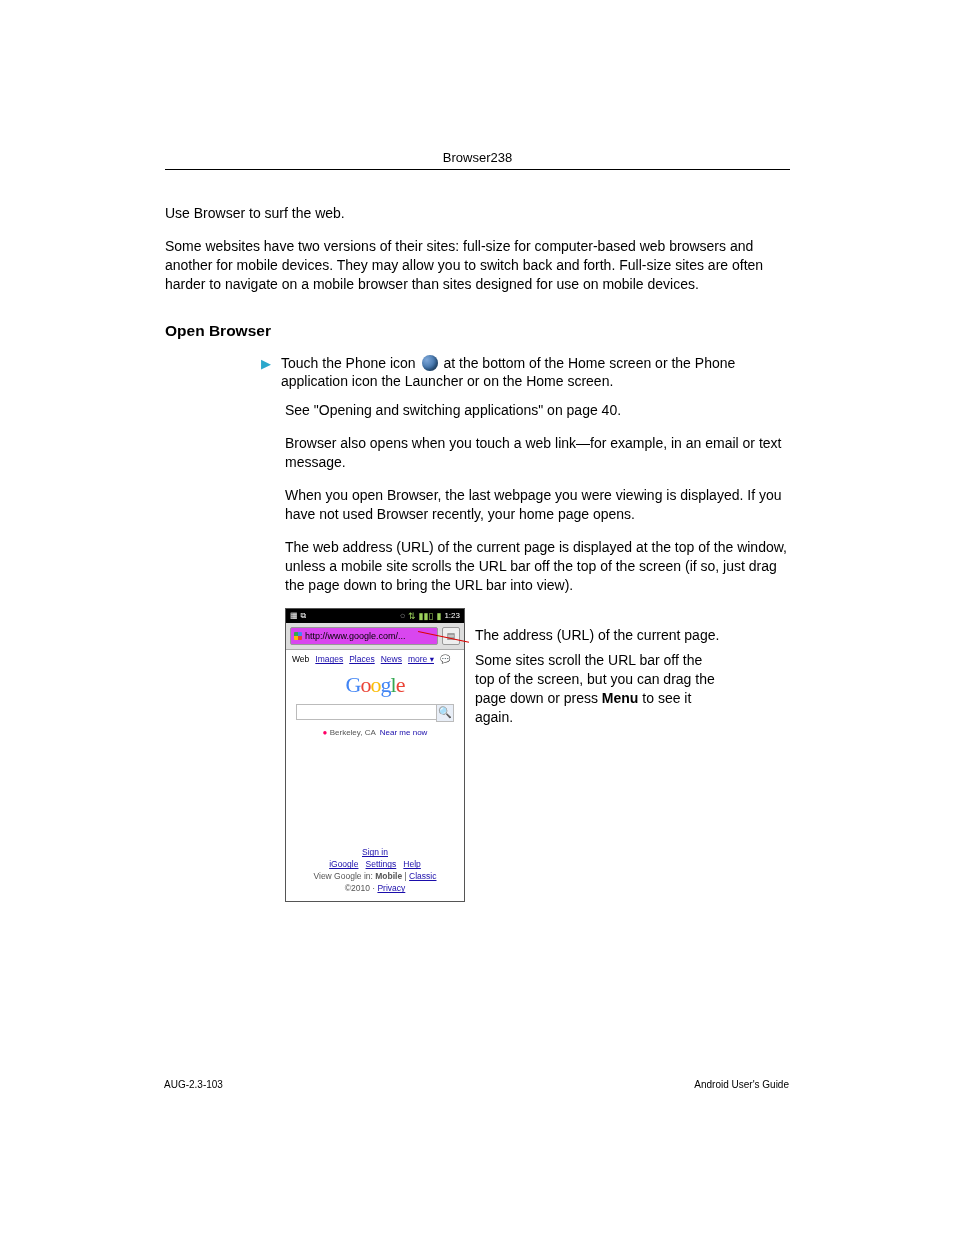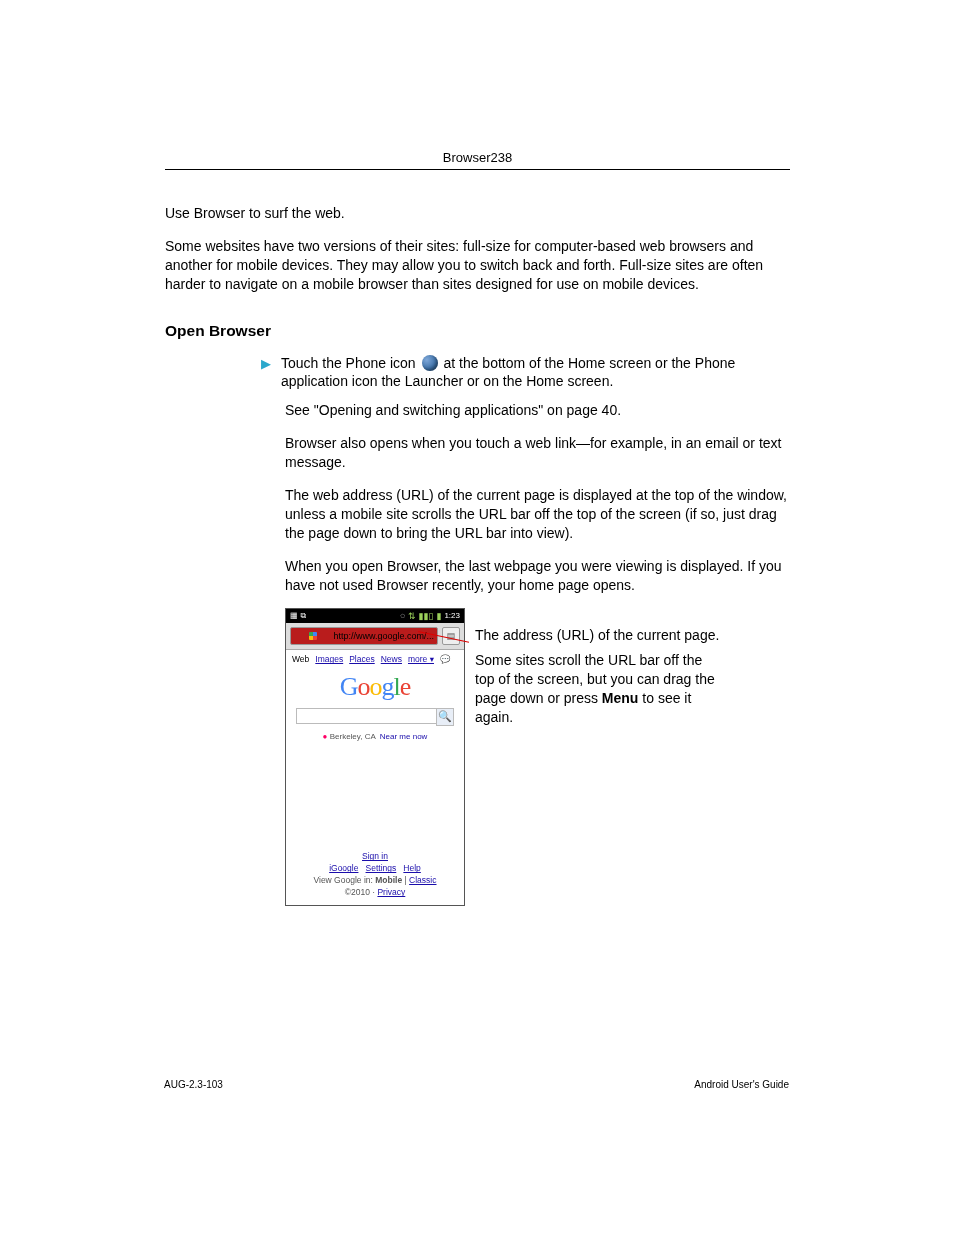--- a/index.html
+++ b/index.html
@@ -106,31 +106,30 @@
   .ic-bat { color:#9bd05a; font-size:9px; }
   .urlrow {
     display:flex;
     padding:4px;
     gap:4px;
     background:#ddd;
     border-bottom:1px solid #aaa;
   }
   .urlbox {
     flex:1;
-    background:#b91c1c;
+    background:#d946ef;
     border:1px solid #999;
     border-radius:2px;
     display:flex;
     align-items:center;
     padding:1px 3px;
-    gap:16px;
+    gap:3px;
     font-size:9px;
     overflow:hidden;
     white-space:nowrap;
-    justify-content:flex-end;
   }
   .favicon {
     width:8px;height:8px;
     background:
       conic-gradient(#4285F4 0 25%, #EA4335 0 50%, #FBBC05 0 75%, #34A853 0 100%);
     border-radius:1px;
     flex:0 0 auto;
   }
   .bmk {
     width:16px;height:16px;
@@ -145,21 +144,21 @@
     padding:4px 6px;
     font-size:8.5px;
     align-items:flex-start;
   }
   .gnav .web { color:#000; }
   .gnav a { color:#1a0dab; text-decoration:underline; }
   .gnav .labs { color:#0a7d2e; }
   .glogo {
     text-align:center;
     font-family: Georgia, "Times New Roman", serif;
-    font-size:26px;
+    font-size:22px;
     margin:4px 0 6px;
     letter-spacing:-1px;
   }
   .glogo .b{color:#4285F4} .glogo .r{color:#EA4335}
   .glogo .y{color:#FBBC05} .glogo .g{color:#34A853}
   .gsearch {
     margin:0 10px 6px;
     display:flex;
   }
   .gsearch .box {
@@ -247,22 +246,22 @@
     <span class="bullet-text">
       <span>Touch the Phone icon </span>
       <span class="inline-icon"></span>
       <span> at the bottom of the Home screen or the Phone application icon the Launcher or on the Home screen.</span>
     </span>
   </div>
 
   <div class="after-bullet">
     <p>See "Opening and switching applications" on page 40.</p>
     <p>Browser also opens when you touch a web link—for example, in an email or text message.</p>
+    <p>When you open Browser, the last webpage you were viewing is displayed. If you have not used Browser recently, your home page opens.</p>
     <p>The web address (URL) of the current page is displayed at the top of the window, unless a mobile site scrolls the URL bar off the top of the screen (if so, just drag the page down to bring the URL bar into view).</p>
-    <p>When you open Browser, the last webpage you were viewing is displayed. If you have not used Browser recently, your home page opens.</p>
   </div>
 
   <div class="fig-row">
 
     <div class="phone">
       <div class="callout-line"></div>
 
       <div class="statusbar">
         <div class="sb-left">
           <span>▦</span>

